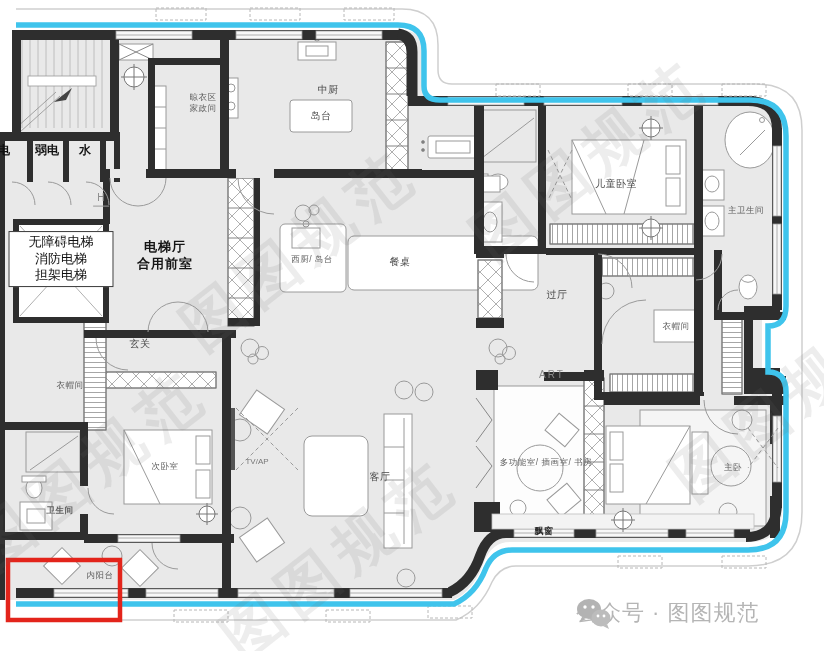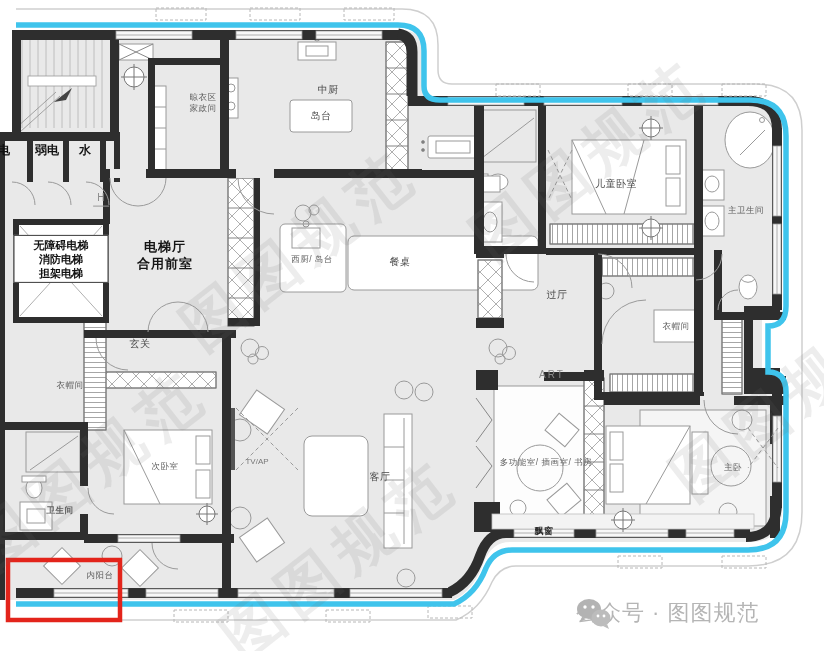--- a/index.html
+++ b/index.html
@@ -6,22 +6,22 @@
   #app{position:relative;width:824px;height:651px;background:#fff;overflow:hidden;
        font-family:"Liberation Sans",sans-serif;}
   svg{position:absolute;left:0;top:0;}
   .lbl{position:absolute;transform:translate(-50%,-50%);font-size:10px;color:#4a4a4a;
        white-space:pre-line;text-align:center;line-height:1.28;letter-spacing:.5px;pointer-events:none;}
   .lbl.small{font-size:8.5px;color:#5f5f5f;}
   .lbl.tiny{font-size:8px;color:#777;letter-spacing:0;}
   .lbl.gray{color:#8a8a8a;}
   .lbl.lobby{font-weight:bold;font-size:13px;color:#151515;letter-spacing:1px;}
   .lbl.shaft{font-weight:bold;font-size:12px;color:#111;letter-spacing:0;}
-  .lbl.box{background:#fff;border:1.5px solid #3a3a3a;padding:2px 19px;font-weight:bold;
-           font-size:11px;color:#111;letter-spacing:0;}
+  .lbl.box{background:#fff;border:1.5px solid #3a3a3a;padding:2px 19px;font-weight:normal;
+           font-size:13px;color:#111;letter-spacing:0;}
   .lbl.bay{font-weight:bold;font-size:9px;color:#2e2e2e;}
   .lbl.art{color:#8a8a8a;letter-spacing:2px;font-size:10px;}
   .wm{position:absolute;font-weight:bold;font-size:60px;color:rgba(110,110,110,.12);
       transform:translate(-50%,-50%) rotate(-38deg);letter-spacing:10px;white-space:nowrap;pointer-events:none;}
   #red-caption{position:absolute;left:126px;top:612px;font-size:27px;font-weight:bold;
       color:#ab2a23;letter-spacing:2px;white-space:nowrap;}
   #footer{position:absolute;left:576px;top:598px;display:flex;align-items:center;gap:9px;}
   #footer .txt{font-size:22px;color:#b5b5b5;letter-spacing:1px;white-space:nowrap;}
 </style>
 </head>

